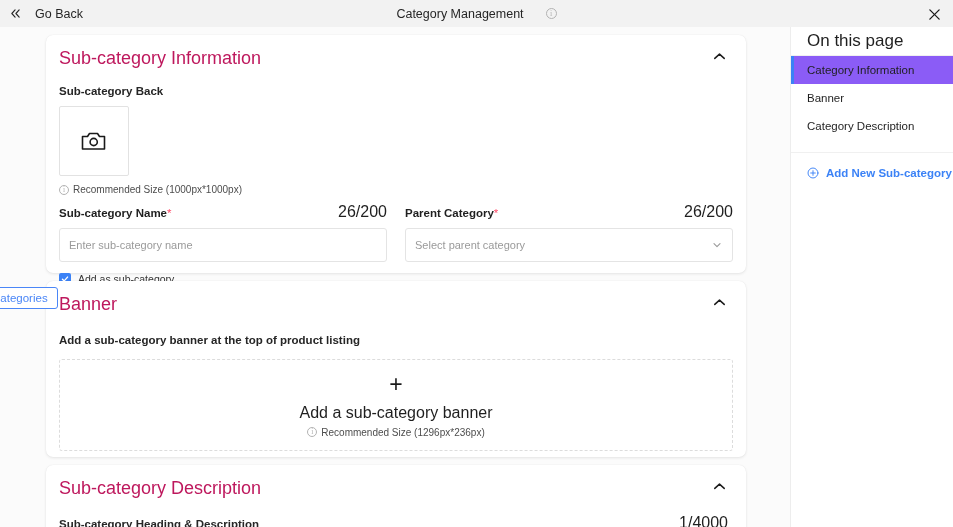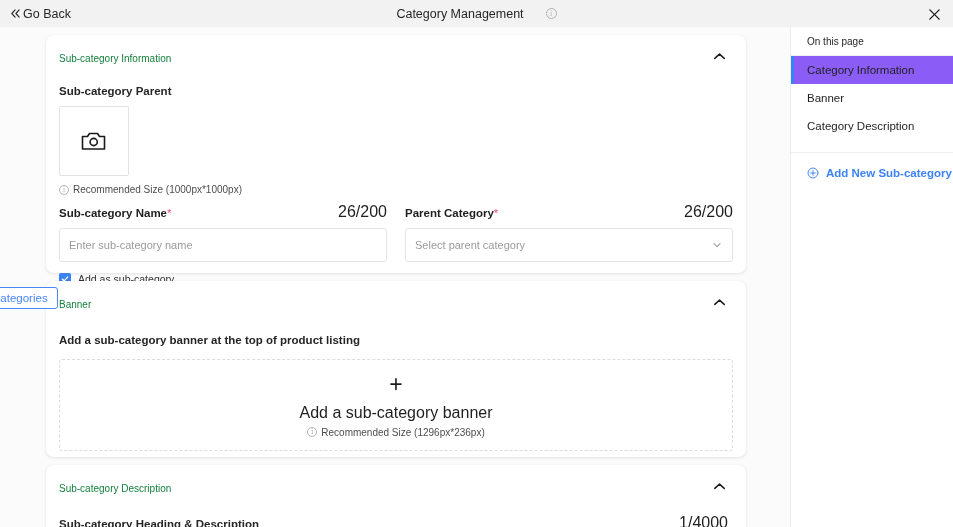--- a/index.html
+++ b/index.html
@@ -12,21 +12,21 @@
   }
   .app { position: relative; width: 953px; height: 527px; background: #fbfbfb; }
 
   
   .topbar {
     position: absolute; top: 0; left: 0; width: 953px; height: 27px;
     background: #f2f2f2;
     display: flex; align-items: center;
   }
   .goback {
-    display: flex; align-items: center; gap: 1px;
+    display: flex; align-items: center; gap: 13px;
     margin-left: 9px; cursor: pointer;
   }
   .goback .lbl { font-size: 12.5px; color: #262626; }
   .chev-left { width: 13px; height: 13px; display: block; }
   .topbar-title {
     position: absolute; left: 0; right: 0; top: 0; height: 27px;
     display: flex; align-items: center; justify-content: center; gap: 22px;
     pointer-events: none;
   }
   .topbar-title .t { font-size: 12.5px; color: #262626; }
@@ -66,21 +66,21 @@
 
   .card {
     position: absolute; left: 46px; width: 700px;
     background: #ffffff; border-radius: 7px;
     box-shadow: 0 1px 3px rgba(0,0,0,0.09), 0 0 1px rgba(0,0,0,0.08);
   }
   .card-head {
     display: flex; align-items: center; justify-content: space-between;
     padding: 13px 18px 0 13px;
   }
-  .card-title { font-size: 10px; color: #15803d; }
+  .card-title { font-size: 18px; color: #be185d; }
   .chev-collapse { width: 17px; height: 17px; cursor: pointer; }
 
   .section-label { font-size: 11.5px; color: #262626; font-weight: bold; }
 
   
   .img-box {
     width: 70px; height: 70px; border: 1px solid #e2e2e2;
     background: #fff; border-radius: 2px;
     display: flex; align-items: center; justify-content: center;
     cursor: pointer;
@@ -129,21 +129,21 @@
   .dz .plus { font-size: 23px; color: #1a1a1a; line-height: 22px; font-weight: 300; }
   .dz .dz-lbl { font-size: 16px; color: #1f1f1f; margin-top: 9px; }
 
   
   .rail {
     position: absolute; right: 0; top: 0; width: 163px; height: 500px;
     background: #ffffff; border-left: 1px solid #ededed;
   }
   .rail-head {
     height: 29px; display: flex; align-items: center;
-    padding-left: 16px; font-size: 10px; color: #1f1f1f;
+    padding-left: 16px; font-size: 17px; color: #1f1f1f;
     border-bottom: 1px solid #f0f0f0;
   }
   .rail-item {
     position: relative; height: 28px; display: flex; align-items: center;
     padding-left: 16px; font-size: 11.5px; color: #1f1f1f; cursor: pointer;
   }
   .rail-item.active { background: #8b5cf6; }
   .rail-item.active::before {
     content: ""; position: absolute; left: 0; top: 0; bottom: 0;
     width: 2.5px; background: #3b82f6;
@@ -195,21 +195,21 @@
         <div class="card-head">
           <span class="card-title">Sub-category Information</span>
           <span>
             <svg class="chev-collapse" viewBox="0 0 18 18" fill="none" stroke="#1a1a1a" stroke-width="1.6" stroke-linecap="round" stroke-linejoin="round">
               <polyline points="4,11 9,6.5 14,11"></polyline>
             </svg>
           </span>
         </div>
 
         <div style="padding:0 13px; margin-top:16px;">
-          <div class="section-label">Sub-category Parent</div>
+          <div class="section-label">Sub-category Back</div>
           <div class="img-box" style="margin-top:9px;">
             <svg width="26" height="22" viewBox="0 0 26 22" fill="none" stroke="#1a1a1a" stroke-width="1.6" stroke-linejoin="round">
               <path d="M1.5 6.5h5l2-3h8l2 3h5a0 0 0 0 1 0 0v12.5a0 0 0 0 1 0 0H1.5a0 0 0 0 1 0 0V6.5z"></path>
               <circle cx="12.7" cy="12" r="3.6"></circle>
             </svg>
           </div>
           <div class="hint">
             <span class="info-circle">i</span>
             <span>Recommended Size (1000px*1000px)</span>
           </div>

